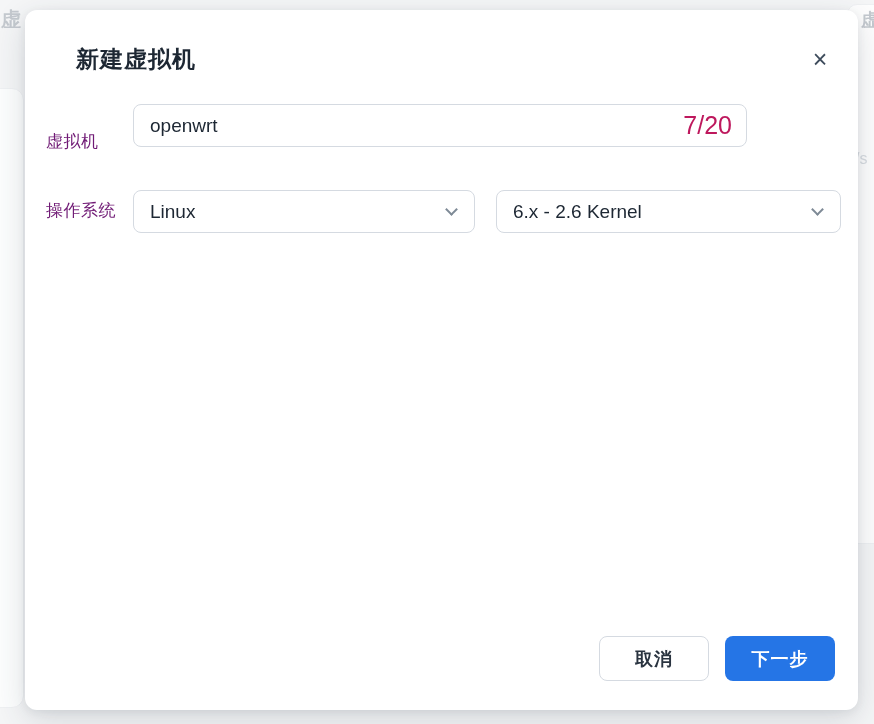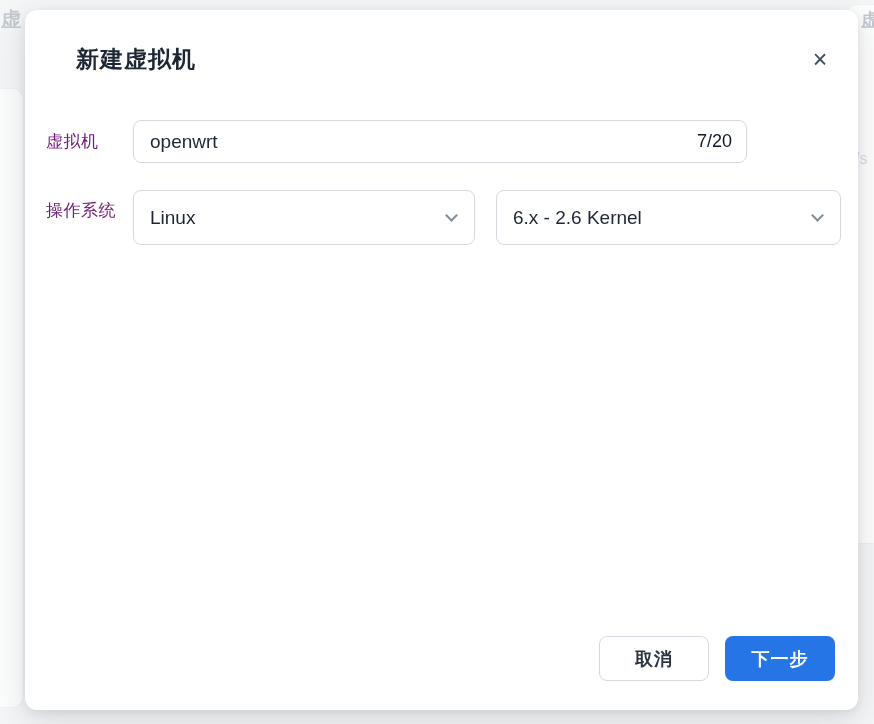--- a/index.html
+++ b/index.html
@@ -61,36 +61,36 @@
   
   .field-label {
     position: absolute; left: 21px;
     font-size: 17px; color: #701a75;
     line-height: 43px; letter-spacing: 0.5px;
   }
   .row-vm .field-label { top: 110px; }
   .row-os .field-label { top: 180px; font-family: Liberation Mono, monospace; }
 
   .text-input-wrap {
-    position: absolute; left: 108px; top: 110px; width: 614px; height: 43px;
+    position: absolute; left: 108px; top: 94px; width: 614px; height: 43px;
     border: 1px solid #d5dae1; border-radius: 8px; background: #fff;
     display: flex; align-items: center;
   }
   .text-input {
     flex: 1; height: 100%; border: none; outline: none; background: transparent;
     padding: 0 8px 0 16px;
     font-size: 19px; color: #1d2733;
     font-family: "Liberation Sans", sans-serif;
   }
   .char-counter {
-    font-size: 18px; color: #0f172a; padding-right: 14px; flex: 0 0 auto; margin-left: 46px;
+    font-size: 25px; color: #be185d; padding-right: 14px; flex: 0 0 auto; margin-left: 46px;
   }
 
   .select-box {
-    position: absolute; top: 180px; height: 55px;
+    position: absolute; top: 180px; height: 43px;
     border: 1px solid #d5dae1; border-radius: 8px; background: #fff;
     display: flex; align-items: center; cursor: pointer;
   }
   .select-os-type   { left: 108px; width: 342px; }
   .select-os-version{ left: 471px; width: 345px; }
   .select-value {
     flex: 1; padding-left: 16px; font-size: 19px; color: #1d2733;
     white-space: nowrap; overflow: hidden;
   }
   .chevron {

